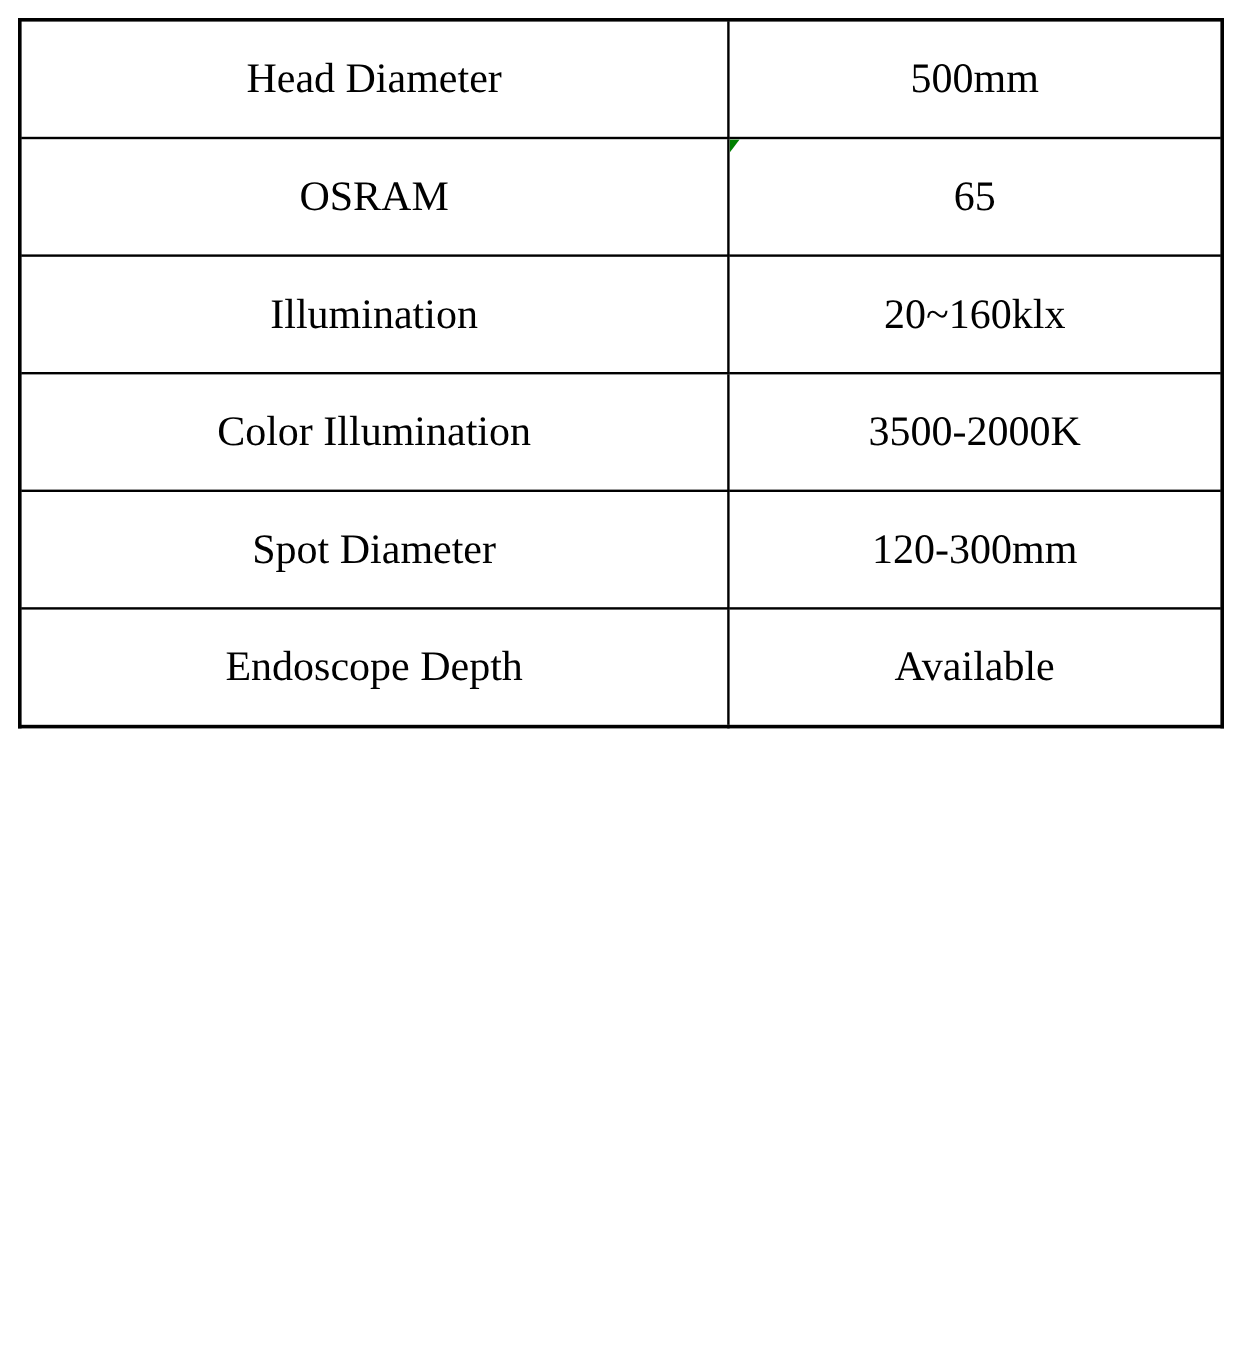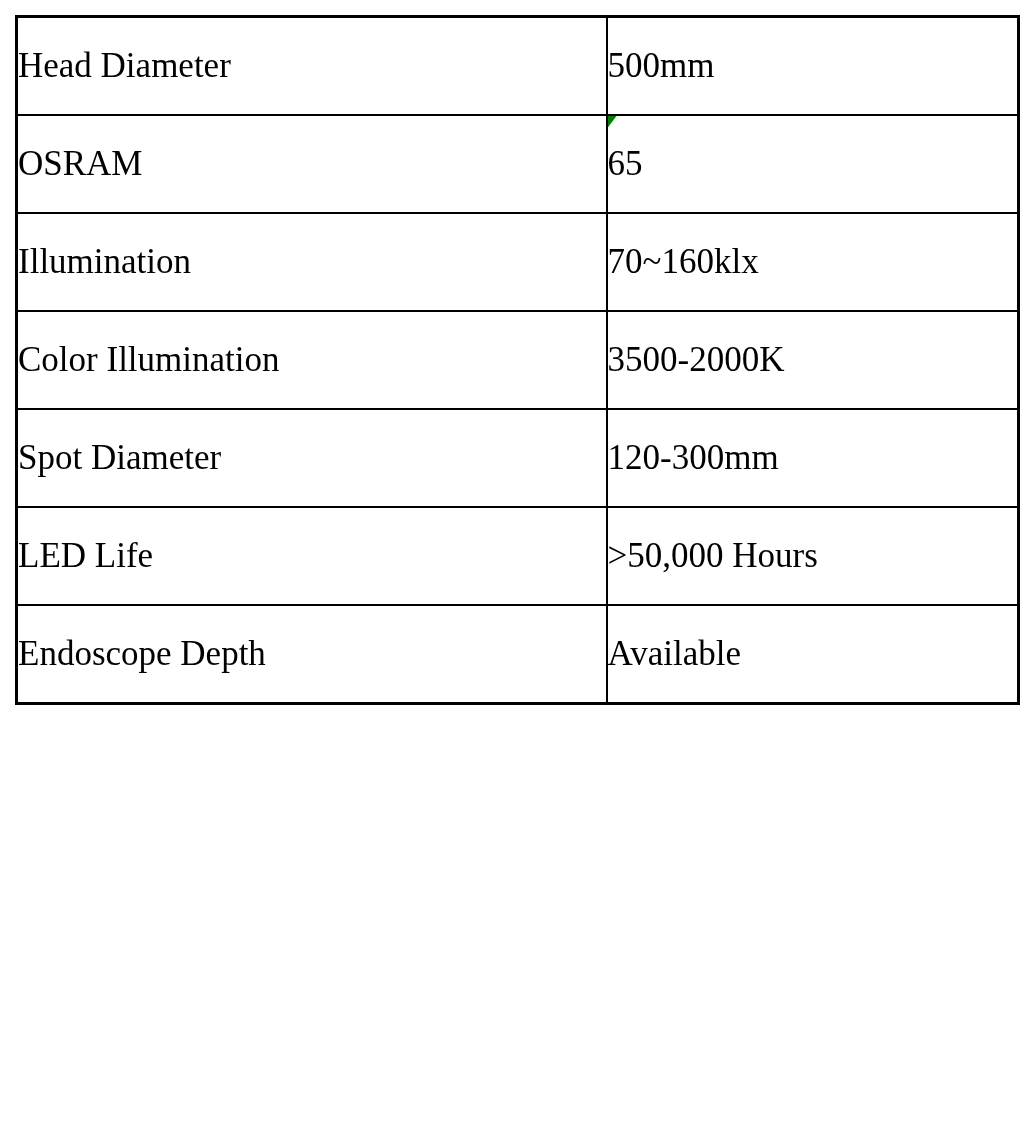--- a/index.html
+++ b/index.html
@@ -21,21 +21,21 @@
     width: 1002px;
     table-layout: fixed;
     border-collapse: collapse;
     border: 3px solid #000000;
   }
   table.spec col.c1 { width: 590px; }
   table.spec col.c2 { width: 412px; }
   table.spec td {
     border: 2px solid #000000;
     height: 96px;
-    text-align: left;
+    text-align: center;
     vertical-align: middle;
     font-size: 35px;
     color: #000000;
     position: relative;
     padding: 0;
     overflow: hidden;
   }
   .corner-marker {
     position: absolute;
     left: 0;
@@ -71,21 +71,21 @@
     <td class="value-cell">
       <span>65</span>
     <i class="corner-marker" style="background: rgb(0, 128, 0);"></i></td>
   </tr>
 
   <tr>
     <td class="label-cell">
       <span>Illumination</span>
     </td>
     <td class="value-cell">
-      <span>70~160klx</span>
+      <span>20~160klx</span>
     </td>
   </tr>
 
 
   <tr>
     <td class="label-cell">
       <span>Color Illumination</span>
     </td>
     <td class="value-cell">
       <span>3500-2000K</span>
@@ -95,28 +95,20 @@
 
   <tr>
     <td class="label-cell">
       <span>Spot Diameter</span>
     </td>
     <td class="value-cell">
       <span>120-300mm</span>
     </td>
   </tr>
 
-  <tr>
-    <td class="label-cell">
-      <span>LED Life</span>
-    </td>
-    <td class="value-cell">
-      <span>&gt;50,000 Hours</span>
-    </td>
-  </tr>
 
 
   <tr>
     <td class="label-cell">
       <span>Endoscope Depth</span>
     </td>
     <td class="value-cell">
       <span>Available</span>
     </td>
   </tr>

